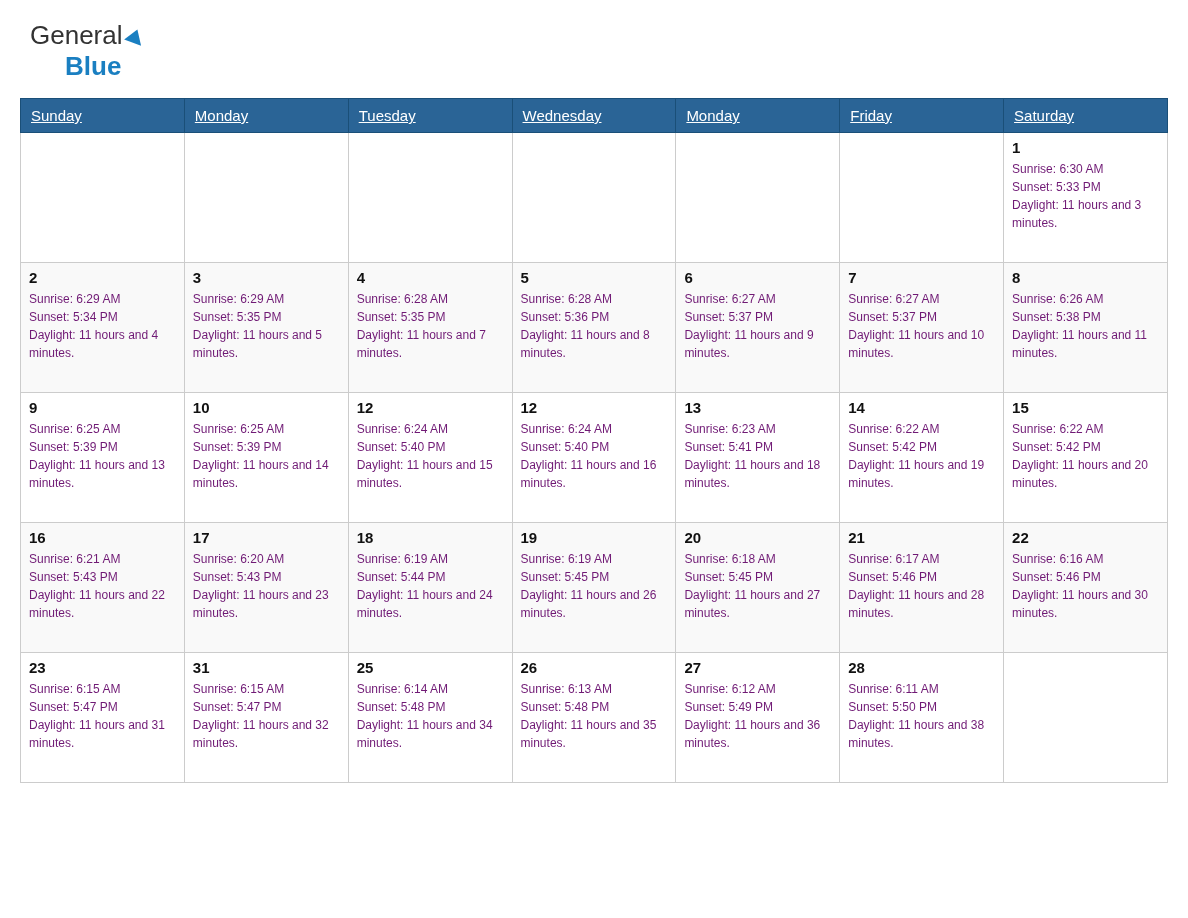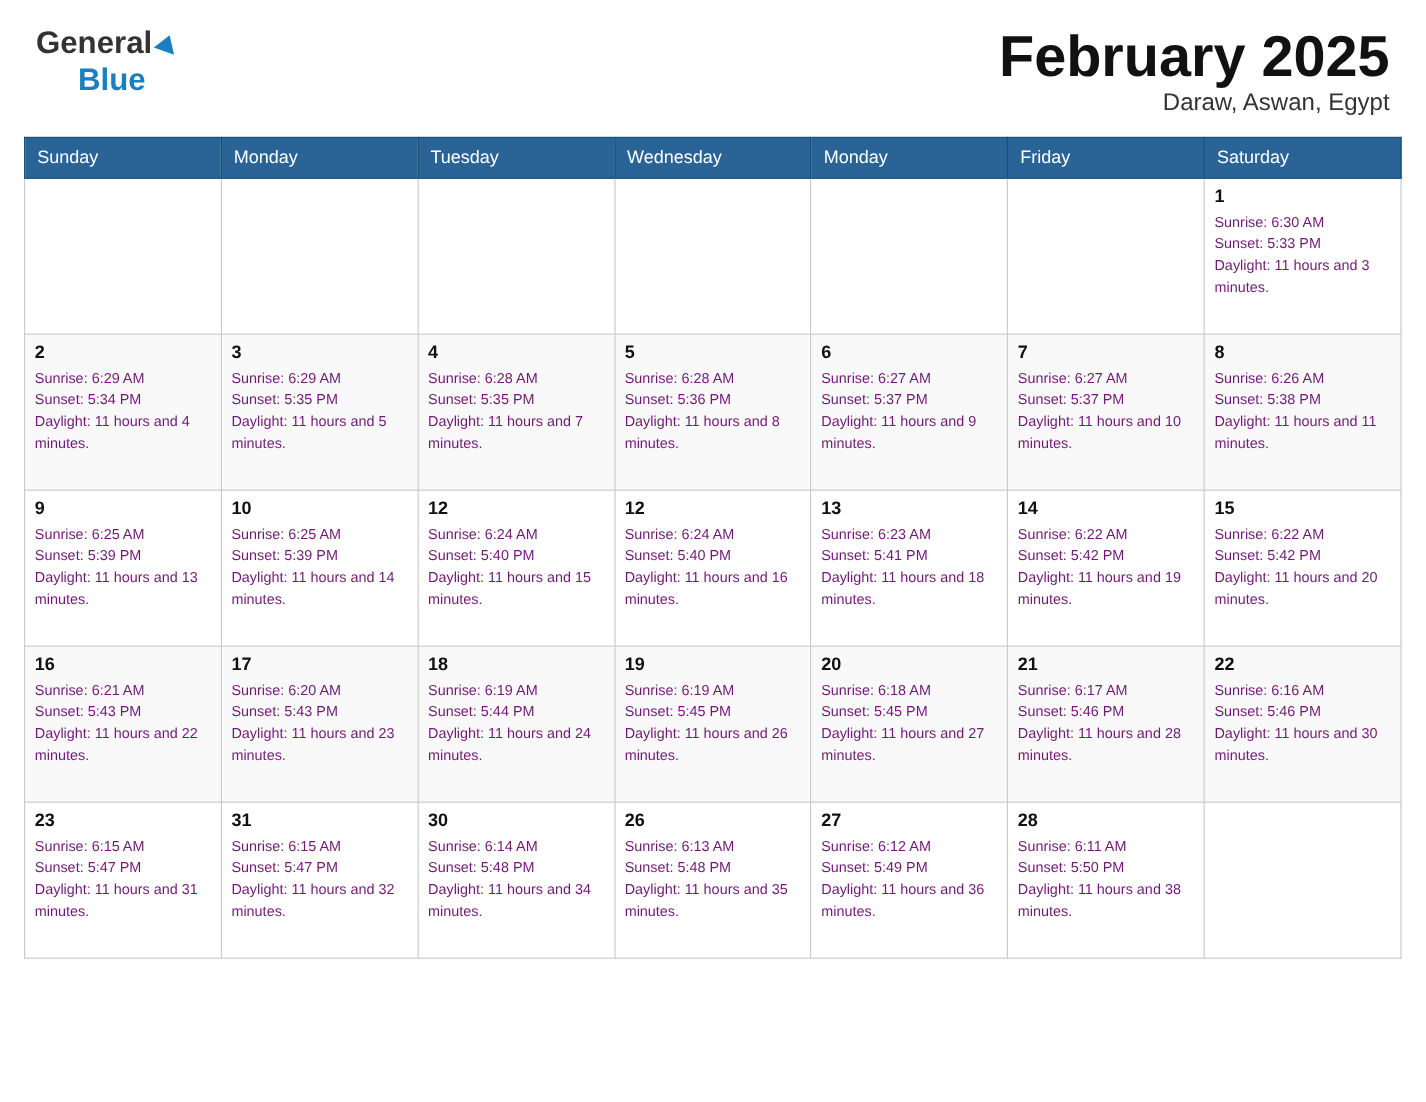--- a/index.html
+++ b/index.html
@@ -35,20 +35,21 @@
       border: 1px solid #999;
     }
     .calendar th {
       background-color: #2a6496;
       color: #fff;
       font-size: 15px;
       font-weight: normal;
       padding: 8px 10px;
       text-align: left;
       border: 1px solid #1a4f78;
+      text-decoration: underline;
     }
     .calendar td {
       vertical-align: top;
       padding: 6px 8px;
       border: 1px solid #ccc;
       width: 14.28%;
       min-height: 110px;
       height: 130px;
       background: #fff;
     }
@@ -75,33 +76,29 @@
       align-items: center;
     }
   </style>
 </head>
 <body>
 
 <div class="header">
   <div class="logo-container">
     <div>
       <div style="display:flex; align-items:center;">
-        <span style="font-size:26px; font-weight:bold; color:#333;">General</span>
+        <span style="font-size:26px; font-weight:normal; color:#333;">General</span>
         <svg width="22" height="22" viewBox="0 0 22 22" style="margin: 0 0 0 1px; vertical-align:middle;">
           <polygon points="11,4 20,18 2,18" fill="#1a7fc1" transform="rotate(20, 11, 11)"></polygon>
         </svg>
       </div>
       <div>
         <span style="font-size:26px; font-weight:bold; color:#1a7fc1;margin-left:35px;">Blue</span>
       </div>
     </div>
-  </div>
-  <div class="title-block">
-    <div class="month-title">February 2025</div>
-    <div class="location">Daraw, Aswan, Egypt</div>
   </div>
 </div>
 
 <table class="calendar">
   <thead>
     <tr>
       <th>Sunday</th>
       <th>Monday</th>
       <th>Tuesday</th>
       <th>Wednesday</th>
@@ -216,21 +213,21 @@
       <tr>
         <td>
           <span class="day-num">23</span>
           <div class="day-info">Sunrise: 6:15 AM<br>Sunset: 5:47 PM<br>Daylight: 11 hours and 31 minutes.</div>
         </td>
         <td>
           <span class="day-num">31</span>
           <div class="day-info">Sunrise: 6:15 AM<br>Sunset: 5:47 PM<br>Daylight: 11 hours and 32 minutes.</div>
         </td>
         <td>
-          <span class="day-num">30</span>
+          <span class="day-num">25</span>
           <div class="day-info">Sunrise: 6:14 AM<br>Sunset: 5:48 PM<br>Daylight: 11 hours and 34 minutes.</div>
         </td>
         <td>
           <span class="day-num">26</span>
           <div class="day-info">Sunrise: 6:13 AM<br>Sunset: 5:48 PM<br>Daylight: 11 hours and 35 minutes.</div>
         </td>
         <td>
           <span class="day-num">27</span>
           <div class="day-info">Sunrise: 6:12 AM<br>Sunset: 5:49 PM<br>Daylight: 11 hours and 36 minutes.</div>
         </td>

